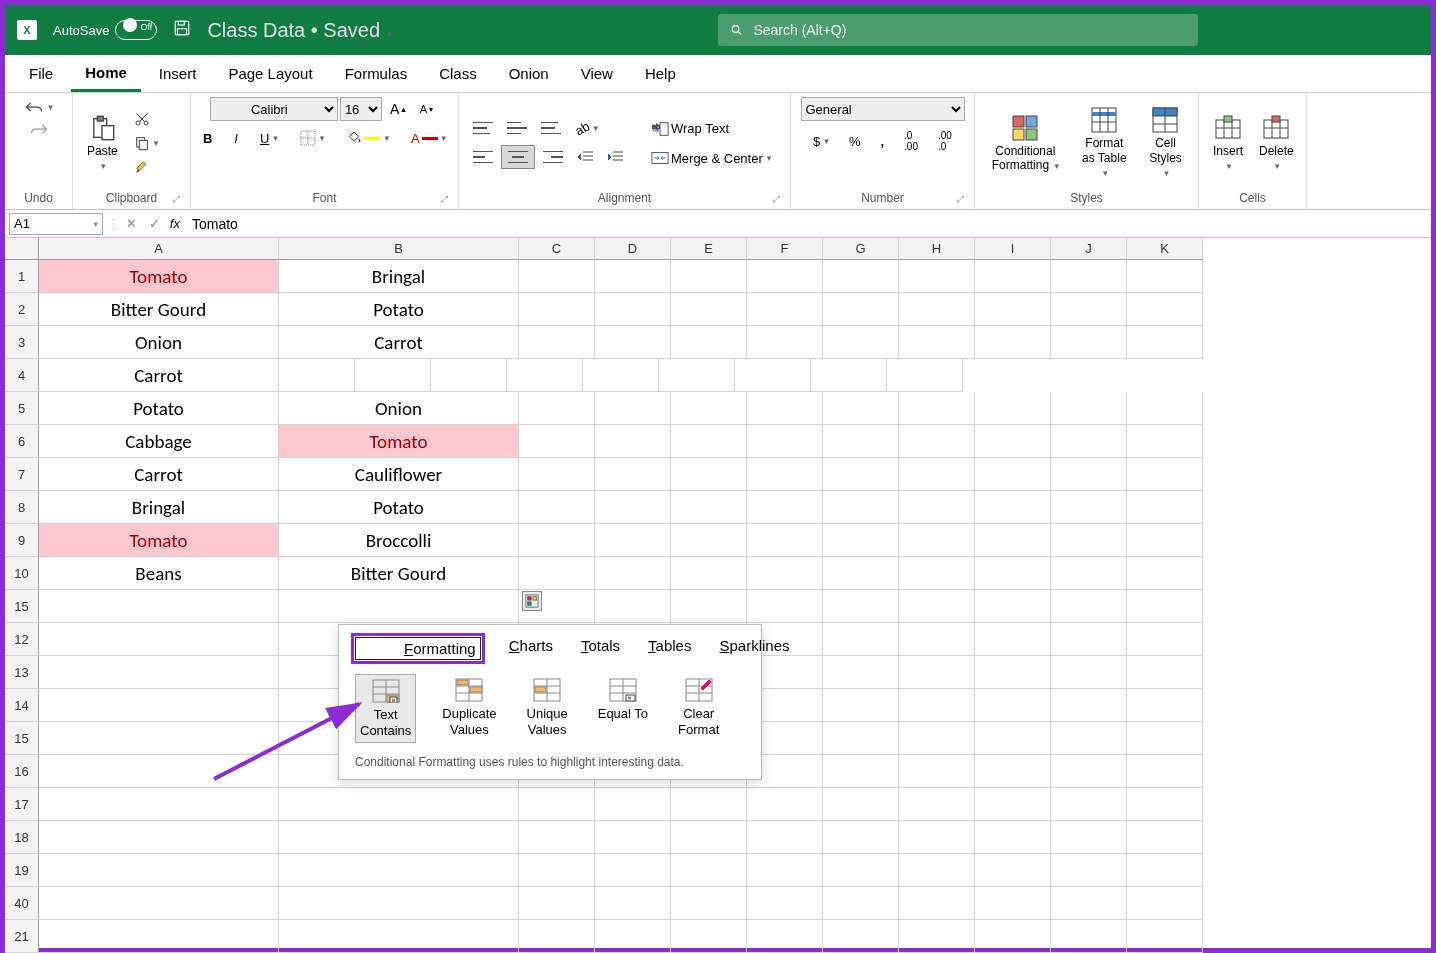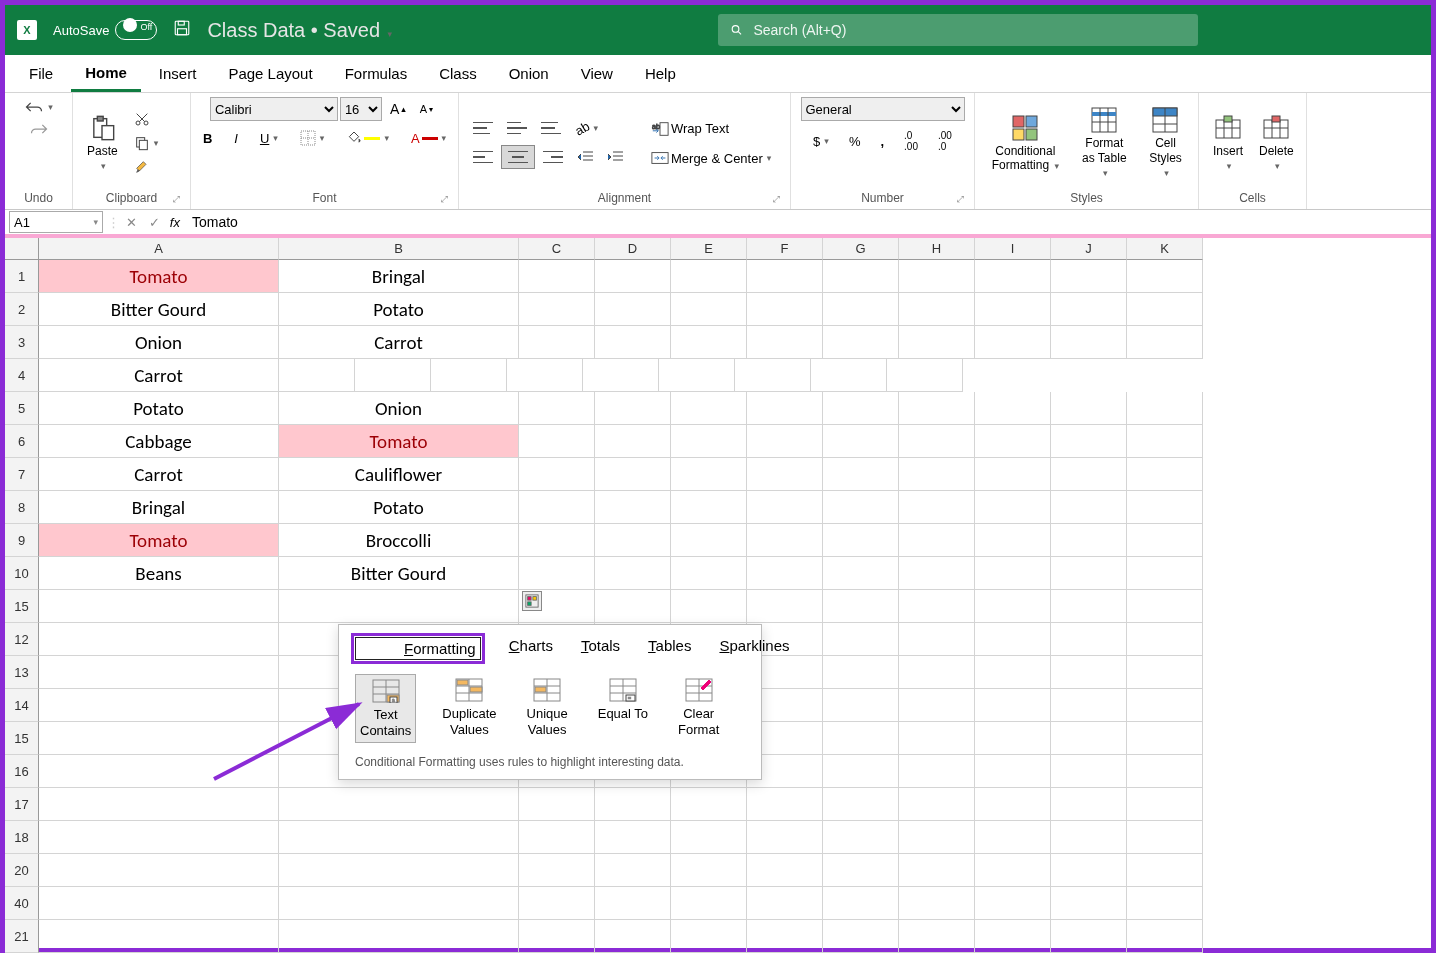--- a/index.html
+++ b/index.html
@@ -24,24 +24,24 @@
 .group { border-right: 1px solid #e0e0e0; padding: 4px 8px 2px; display: flex; flex-direction: column; justify-content: space-between; }
 .group-content { flex: 1; display: flex; align-items: center; gap: 4px; }
 .group-label { text-align: center; font-size: 12px; color: #555; padding: 2px 0; position: relative; }
 .launcher { position: absolute; right: 2px; bottom: 2px; font-size: 9px; color: #777; }
 .btn-v { display: flex; flex-direction: column; align-items: center; gap: 2px; padding: 4px 6px; font-size: 12px; text-align: center; cursor: pointer; line-height: 1.2; }
 .btn-v svg, .btn-v .icon { width: 28px; height: 28px; }
 .btn-sm { padding: 3px 6px; cursor: pointer; display: flex; align-items: center; gap: 2px; }
 .row { display: flex; gap: 2px; align-items: center; }
 .col { display: flex; flex-direction: column; gap: 2px; }
 select.font { border: 1px solid #aaa; height: 24px; font-size: 13px; }
-.font-name { width: 128px; }
+.font-name { width: 128px; padding-left: 36px; }
 .font-size { width: 42px; }
 .caret::after { content: '▾'; font-size: 9px; margin-left: 2px; color: #666; }
-.fbar { height: 28px; display: flex; align-items: center; border-bottom: 4px solid #f9a8d4; }
+.fbar { height: 28px; display: flex; align-items: center; border-bottom: 1px solid #f9a8d4; }
 .namebox { width: 94px; border: 1px solid #aaa; margin: 2px 4px; height: 22px; padding: 0 4px; display: flex; align-items: center; justify-content: space-between; }
 .fbar-btn { padding: 0 6px; color: #888; cursor: pointer; }
 .fx { font-style: italic; padding: 0 4px; }
 .formula-input { flex: 1; border: none; padding: 0 8px; font-size: 14px; outline: none; }
 .colheads { display: flex; margin-left: 34px; }
 .ch { height: 22px; border-right: 1px solid #d4d4d4; border-bottom: 1px solid #999; display: flex; align-items: center; justify-content: center; font-size: 13px; color: #333; background: #f3f3f3; }
 .ch.A, .ch.B { width: 240px; }
 .ch.narrow { width: 76px; }
 .rh { width: 34px; height: 33px; border-right: 1px solid #999; border-bottom: 1px solid #d4d4d4; display: flex; align-items: center; justify-content: center; font-size: 13px; color: #333; background: #f3f3f3; }
 .corner { width: 34px; height: 22px; background: #f3f3f3; border-right: 1px solid #999; border-bottom: 1px solid #999; }
@@ -407,21 +407,21 @@
           <div class="rh">9</div>
           <div class="rh">10</div>
           <div class="rh">15</div>
           <div class="rh">12</div>
           <div class="rh">13</div>
           <div class="rh">14</div>
           <div class="rh">15</div>
           <div class="rh">16</div>
           <div class="rh">17</div>
           <div class="rh">18</div>
-          <div class="rh">20</div>
+          <div class="rh">19</div>
           <div class="rh">40</div>
           <div class="rh">21</div>
         </div>
       <div id="cells" class="cells">
           <div class="row-cells">
             <div class="cell wide hl">Tomato</div>
             <div class="cell wide">Bringal</div>
             <div class="cell narrow"></div>
             <div class="cell narrow"></div>
             <div class="cell narrow"></div>

